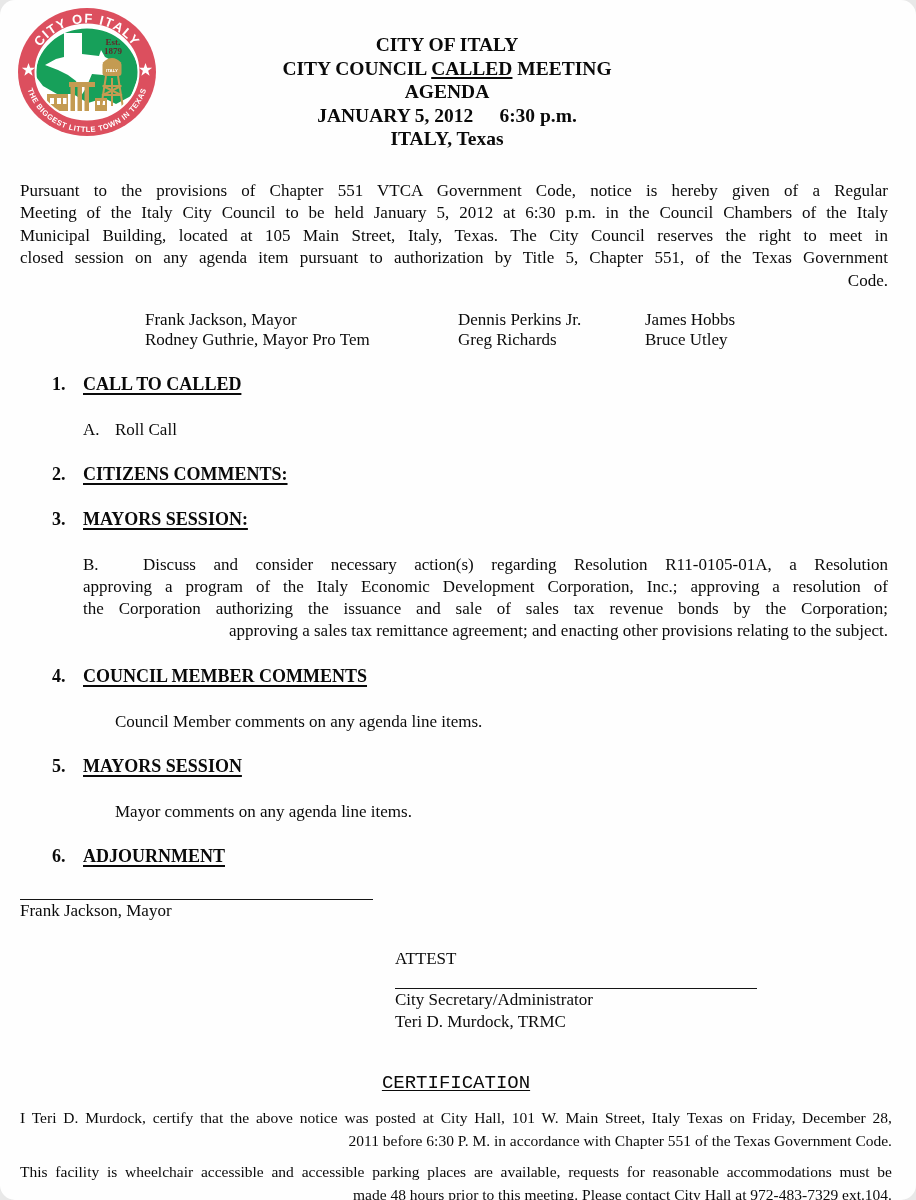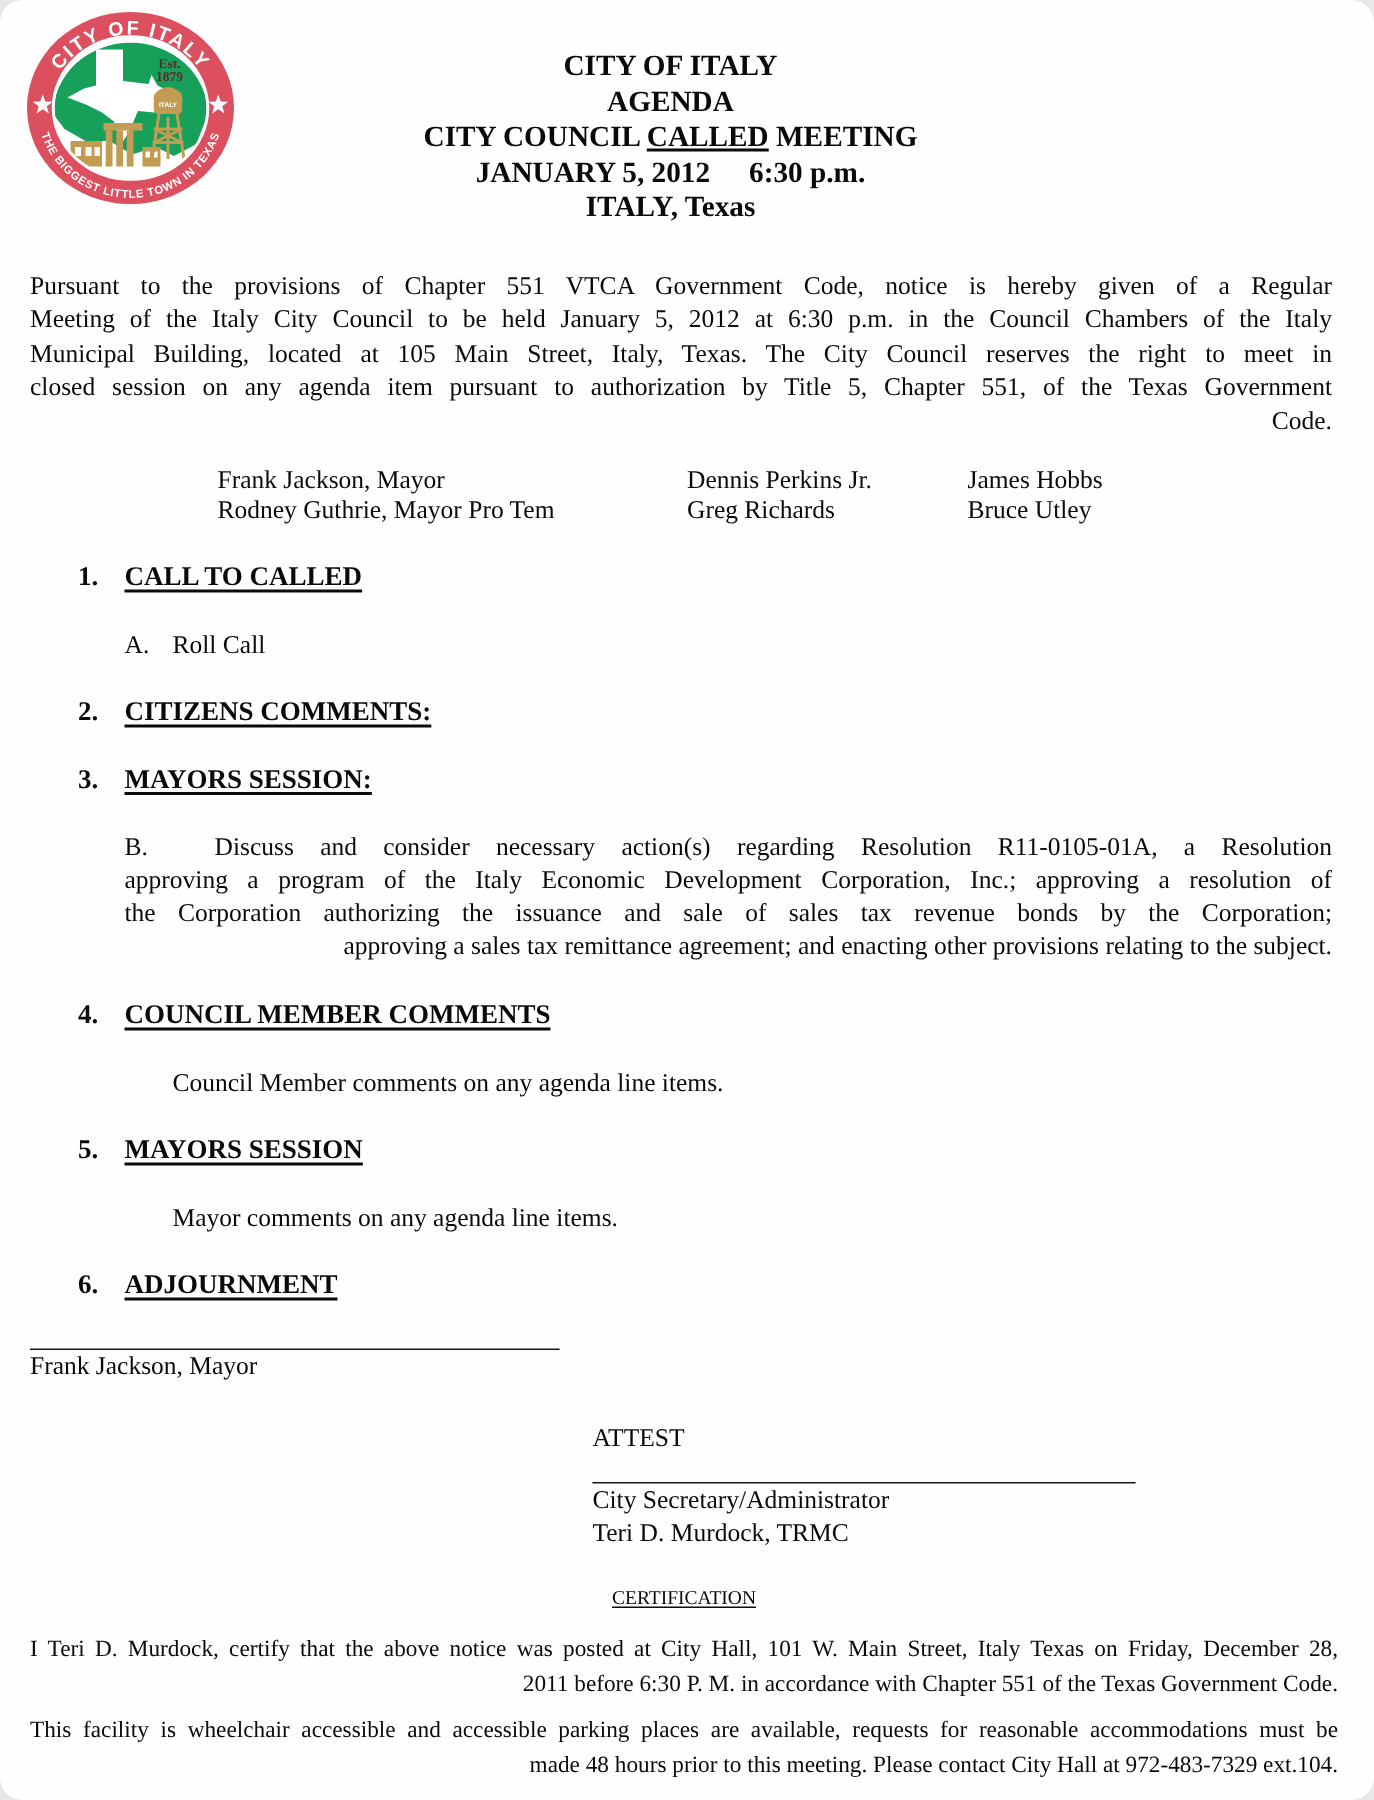--- a/index.html
+++ b/index.html
@@ -31,21 +31,21 @@
   .sletter { width:32px; }
   .ssentence { margin:24px 0 0 95px; font-size:17px; line-height:21px; }
   .bpara { margin:24px 0 0 63px; width:805px; font-size:17px; line-height:22px; }
   .bnum { display:inline-block; width:60px; }
   
   .sigline { width:353px; border-top:1.5px solid #151515; margin-top:32px; }
   .signame { font-size:17px; line-height:22px; }
   .attest { margin-left:375px; margin-top:26px; font-size:17px; line-height:22px; }
   .attestline { width:362px; border-top:1.5px solid #151515; margin-top:18px; }
   
-  .cert-head { margin-top:22px; width:872px; text-align:center; font-size:13px; line-height:20px; }
+  .cert-head { margin-top:40px; width:872px; text-align:center; font-size:19px; line-height:20px;font-family:Liberation Mono, monospace; }
   .cert-head span { text-decoration:underline; text-underline-offset:2px; }
   .cert-para { width:872px; font-size:15.5px; line-height:23px; }
   .cp1 { margin-top:13px; } .cp2 { margin-top:8px; }
 </style>
 </head>
 <body>
 
 <div class="page">
 
   <div class="header">
@@ -95,22 +95,22 @@
       <text font-family="Liberation Sans, sans-serif" font-size="13" font-weight="bold" letter-spacing="1.5" fill="#ffffff">
         <textPath href="#arcTop" startOffset="50%" text-anchor="middle">CITY OF ITALY</textPath>
       </text>
       <text font-family="Liberation Sans, sans-serif" font-size="7.5" font-weight="bold" letter-spacing="0.5" fill="#ffffff">
         <textPath href="#arcBottom" startOffset="50%" text-anchor="middle">THE BIGGEST LITTLE TOWN IN TEXAS</textPath>
       </text>
     </svg>
 
     <div class="title-block">
       <div>CITY OF ITALY</div>
+      <div><span>CITY COUNCIL </span><span class="u2">CALLED</span><span> MEETING</span></div>
       <div>AGENDA</div>
-      <div><span>CITY COUNCIL </span><span class="u2">CALLED</span><span> MEETING</span></div>
       <div><span>JANUARY 5, 2012</span><span class="time-gap">6:30 p.m.</span></div>
       <div>ITALY, Texas</div>
     </div>
   </div>
 
   <div class="intro">
     <div class="jl">Pursuant to the provisions of Chapter 551 VTCA Government Code, notice is hereby given of a Regular</div>
     <div class="jl">Meeting of the Italy City Council to be held January 5, 2012 at 6:30 p.m. in the Council Chambers of the Italy</div>
     <div class="jl">Municipal Building, located at 105 Main Street, Italy, Texas.  The City Council reserves the right to meet in</div>
     <div class="jl">closed session on any agenda item pursuant to authorization by Title 5, Chapter 551, of the Texas Government</div>

